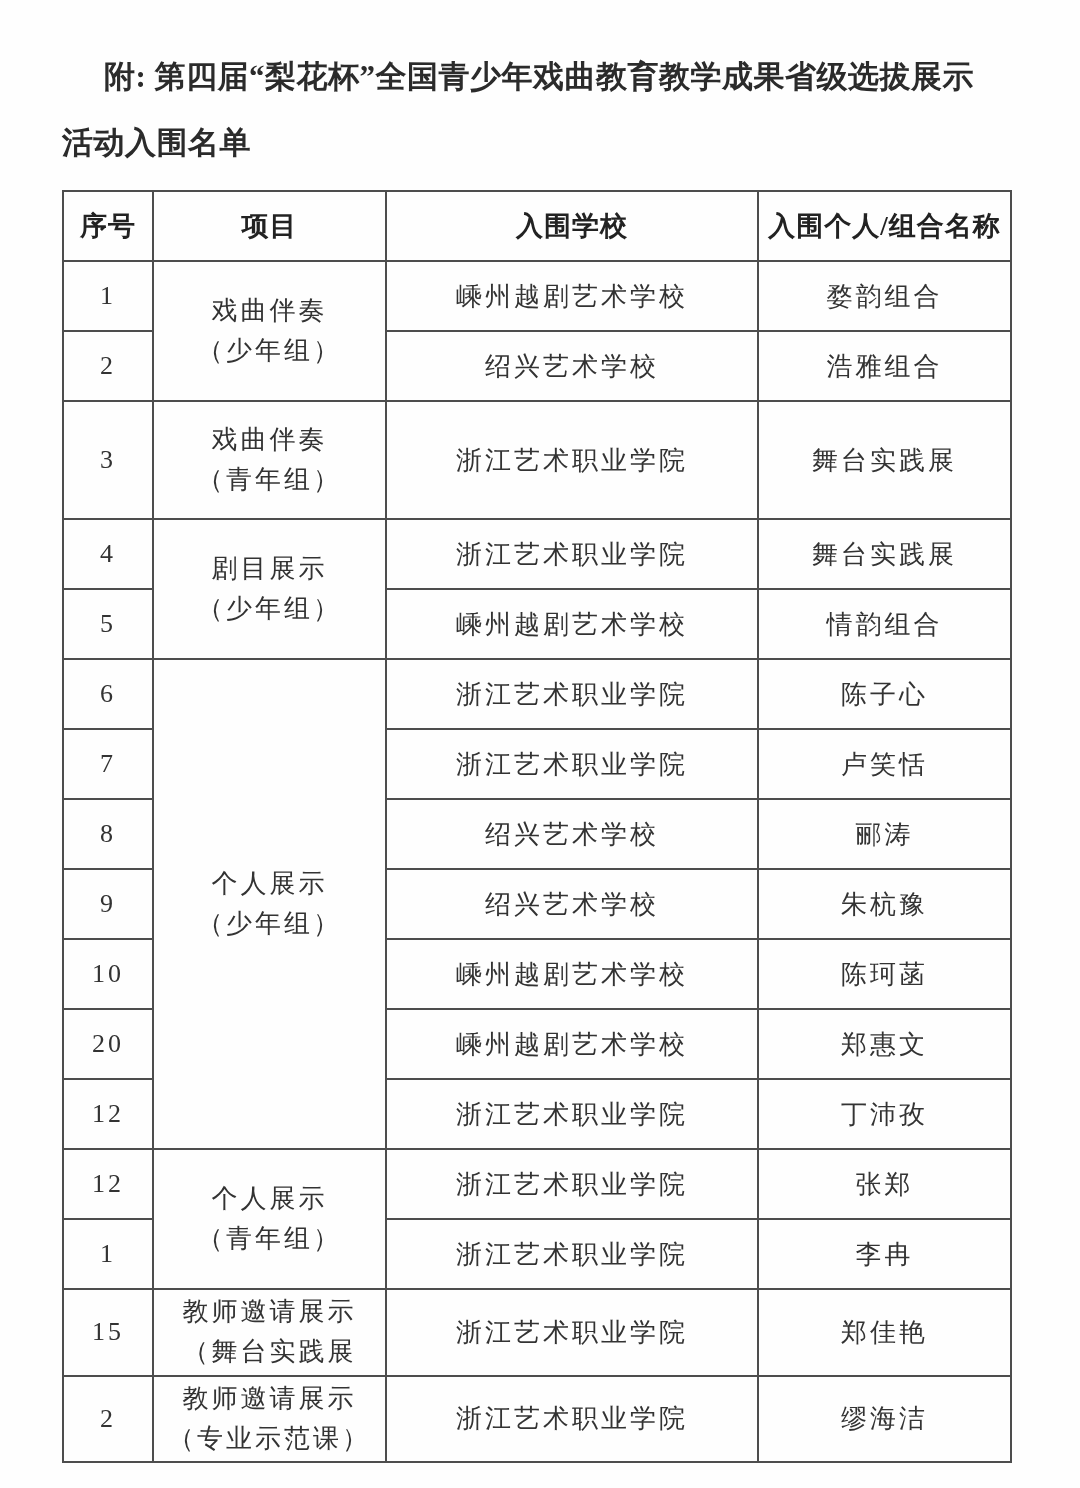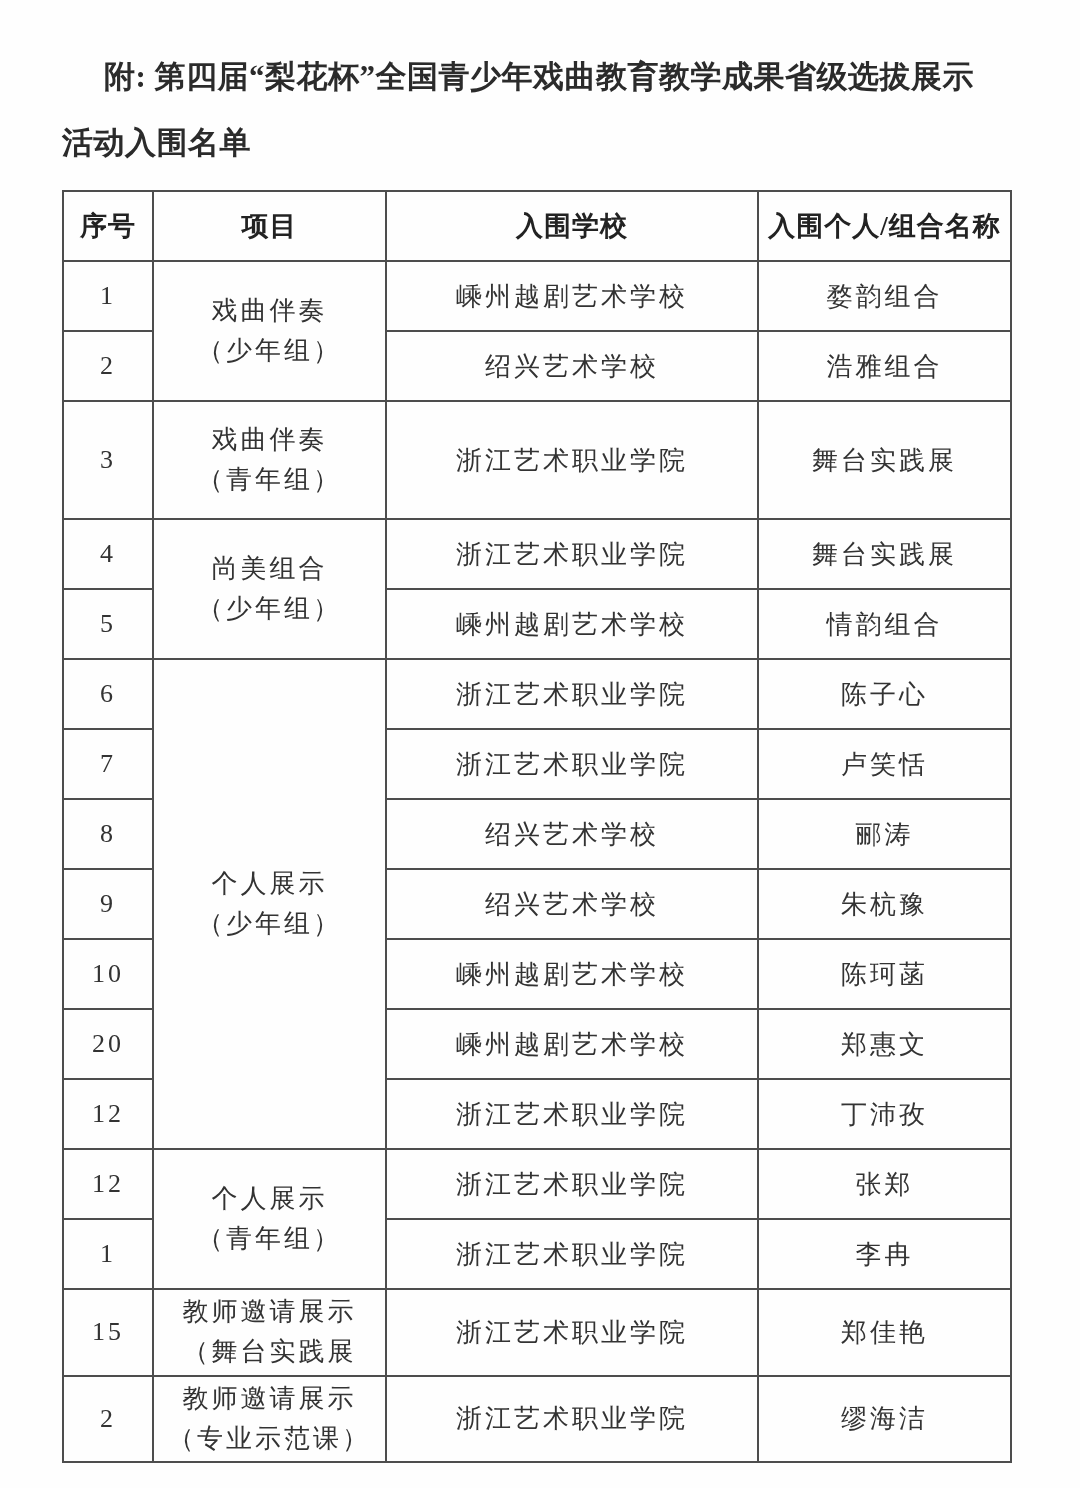--- a/index.html
+++ b/index.html
@@ -115,21 +115,21 @@
       <tr class="h-tall">
         <td class="no-cell">3</td>
         <td class="proj-cell">戏曲伴奏
 （青年组）</td>
         <td>浙江艺术职业学院</td>
         <td>舞台实践展</td>
       </tr>
 
       <tr class="h-std">
         <td class="no-cell">4</td>
-        <td class="proj-cell" rowspan="2">尚美组合
+        <td class="proj-cell" rowspan="2">剧目展示
 （少年组）</td>
         <td>浙江艺术职业学院</td>
         <td>舞台实践展</td>
       </tr>
       <tr class="h-std">
         <td class="no-cell">5</td>
         <td>嵊州越剧艺术学校</td>
         <td>情韵组合</td>
       </tr>
 

